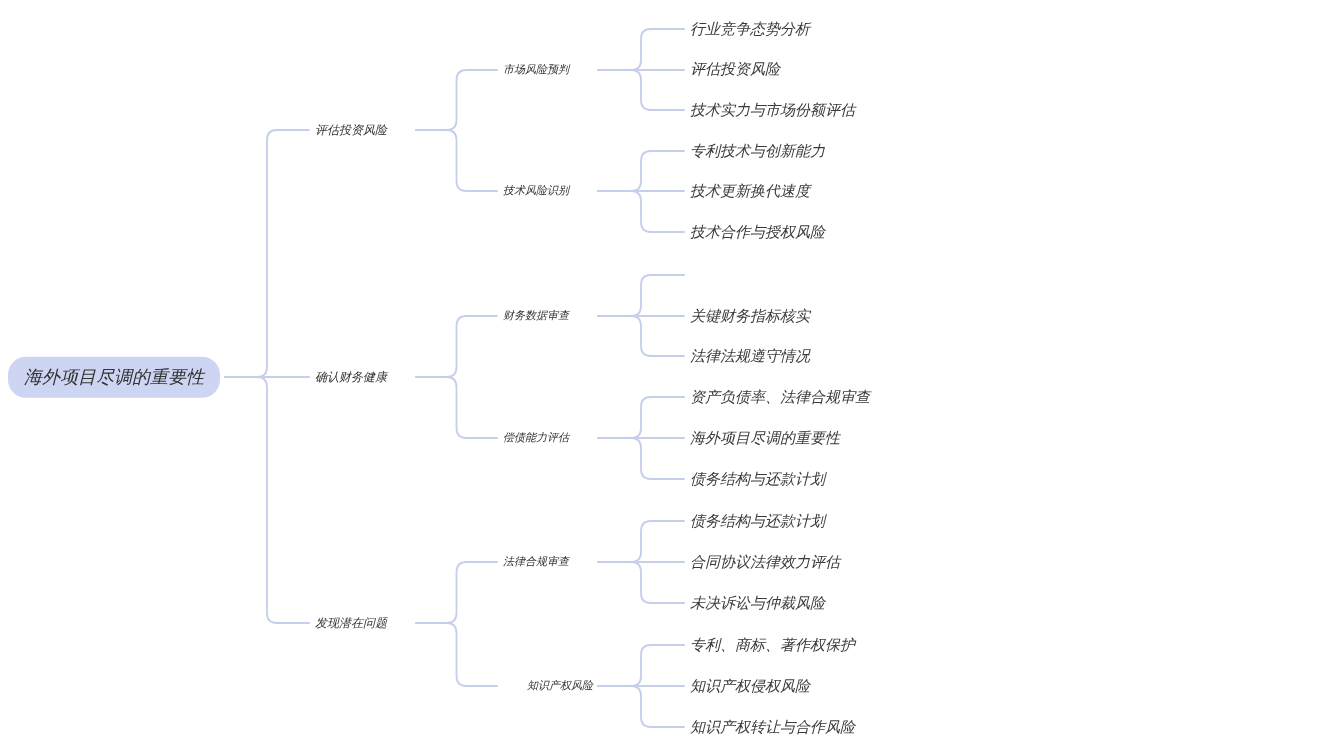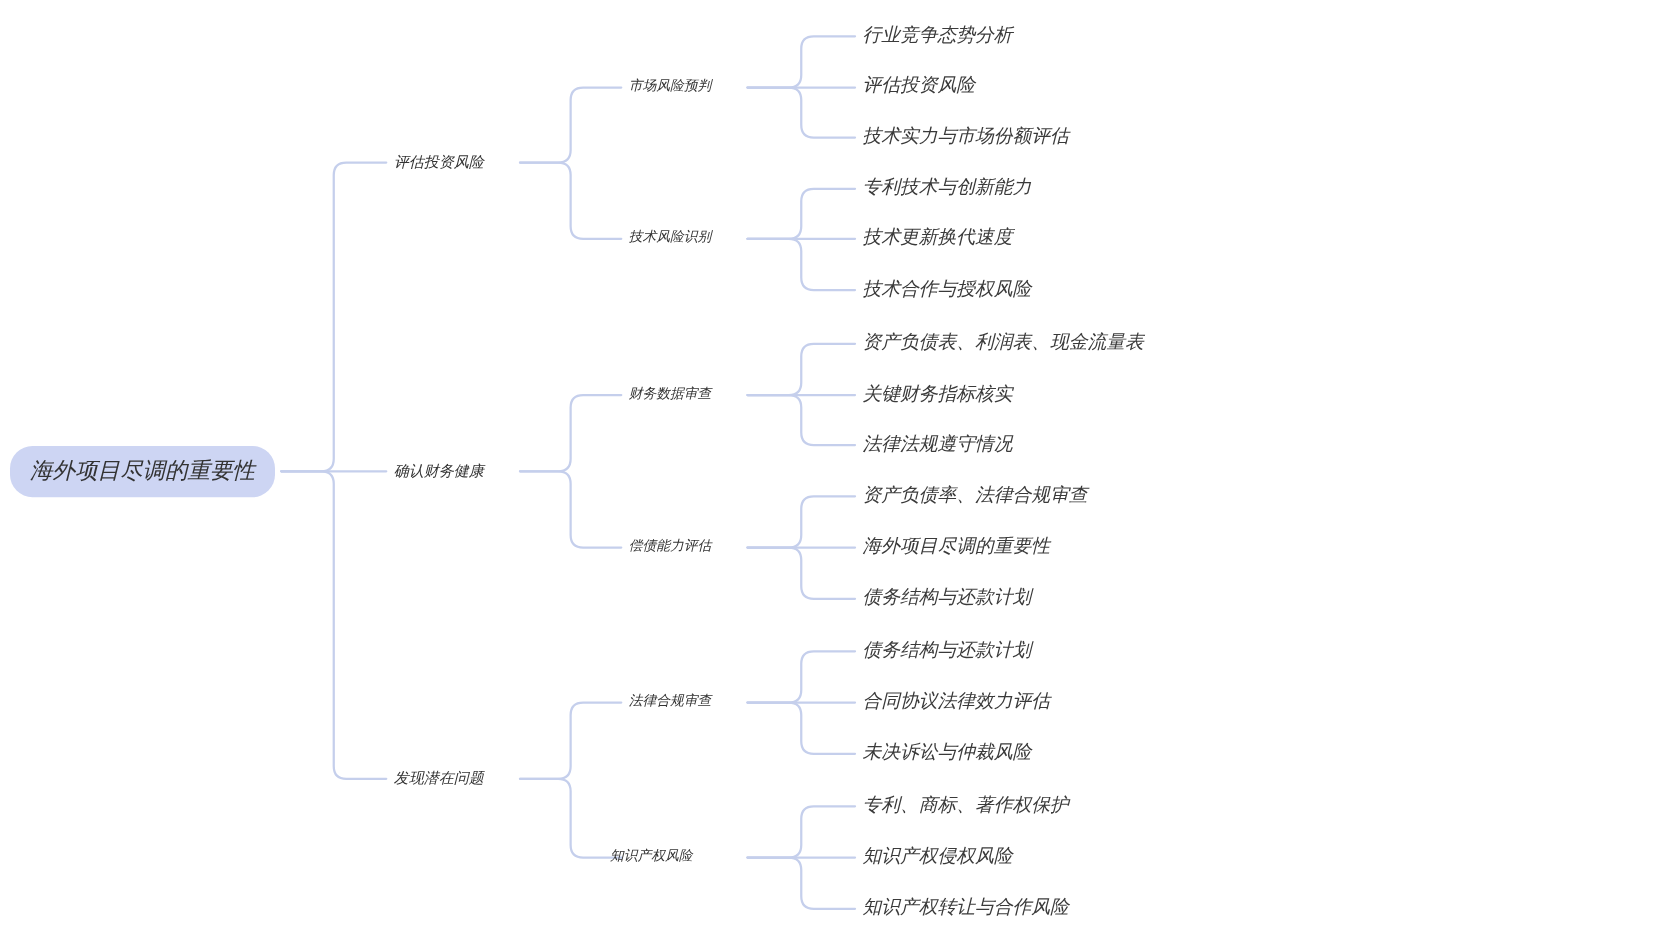--- a/index.html
+++ b/index.html
@@ -86,31 +86,30 @@
 
   <div class="node lv1" id="n0" style="left:315px;top:130px">评估投资风险</div>
   <div class="node lv1" id="n1" style="left:315px;top:377px">确认财务健康</div>
   <div class="node lv1" id="n2" style="left:315px;top:623px">发现潜在问题</div>
 
   <div class="node lv2" id="n00" style="left:503px;top:70px">市场风险预判</div>
   <div class="node lv2" id="n01" style="left:503px;top:191px">技术风险识别</div>
   <div class="node lv2" id="n10" style="left:503px;top:316px">财务数据审查</div>
   <div class="node lv2" id="n11" style="left:503px;top:438px">偿债能力评估</div>
   <div class="node lv2" id="n20" style="left:503px;top:562px">法律合规审查</div>
-  <div class="node lv2" id="n21" style="left:488px;top:686px">知识产权风险</div>
+  <div class="node lv2" id="n21" style="left:527px;top:686px">知识产权风险</div>
 
   <div class="node lv3" id="n000" style="left:690px;top:29px">行业竞争态势分析</div>
   <div class="node lv3" id="n001" style="left:690px;top:69px">评估投资风险</div>
   <div class="node lv3" id="n002" style="left:690px;top:110px">技术实力与市场份额评估</div>
 
   <div class="node lv3" id="n010" style="left:690px;top:151px">专利技术与创新能力</div>
   <div class="node lv3" id="n011" style="left:690px;top:191px">技术更新换代速度</div>
   <div class="node lv3" id="n012" style="left:690px;top:232px">技术合作与授权风险</div>
 
-  <div class="node lv3" id="n100" style="left:690px;top:275px">资产负债表、利润表、现金流量表</div>
   <div class="node lv3" id="n101" style="left:690px;top:316px">关键财务指标核实</div>
   <div class="node lv3" id="n102" style="left:690px;top:356px">法律法规遵守情况</div>
 
   <div class="node lv3" id="n110" style="left:690px;top:397px">资产负债率、法律合规审查</div>
   <div class="node lv3" id="n111" style="left:690px;top:438px">海外项目尽调的重要性</div>
   <div class="node lv3" id="n112" style="left:690px;top:479px">债务结构与还款计划</div>
 
   <div class="node lv3" id="n200" style="left:690px;top:521px">债务结构与还款计划</div>
   <div class="node lv3" id="n201" style="left:690px;top:562px">合同协议法律效力评估</div>
   <div class="node lv3" id="n202" style="left:690px;top:603px">未决诉讼与仲裁风险</div>

